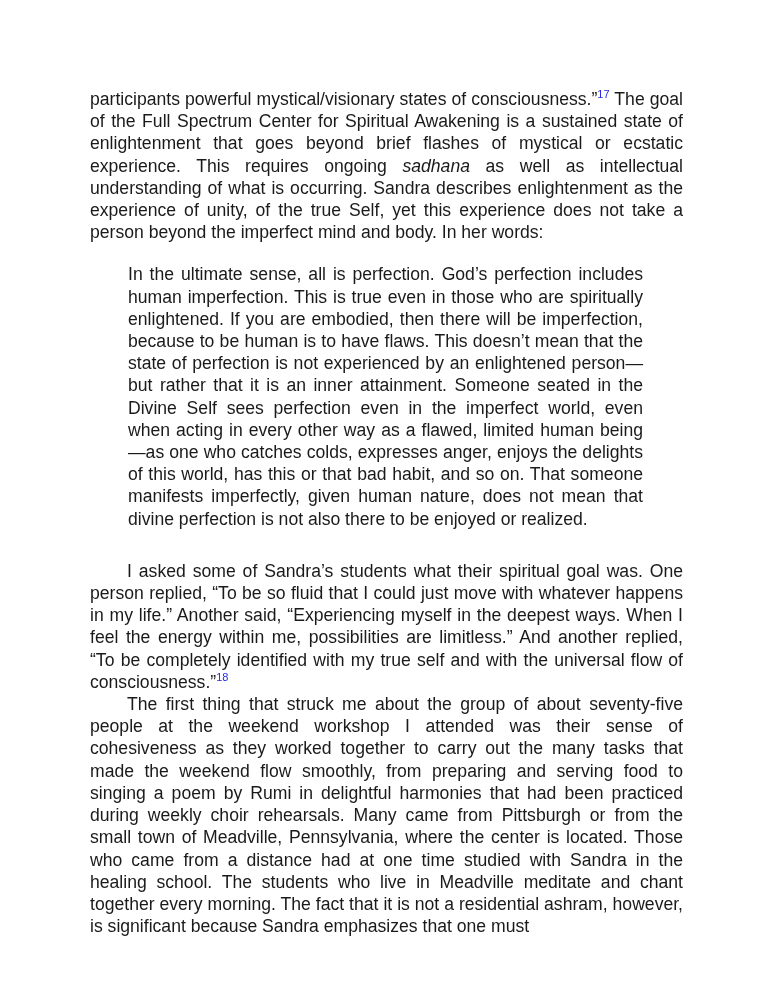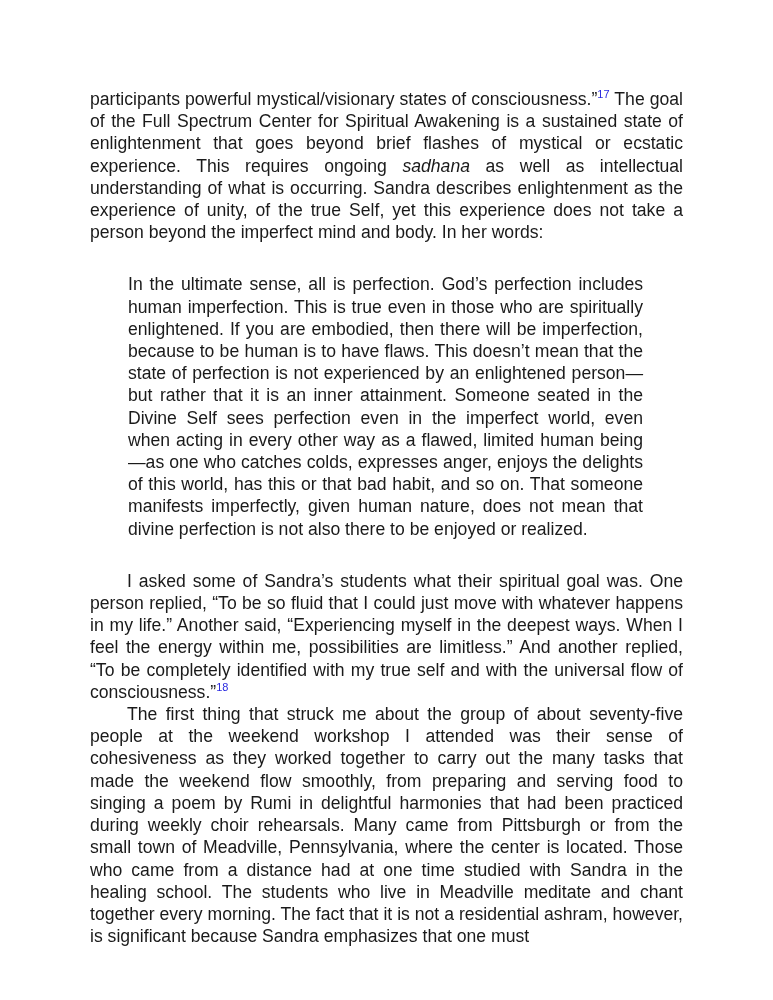--- a/index.html
+++ b/index.html
@@ -11,21 +11,21 @@
       width: 593px;
       font-family: Liberation Sans, sans-serif;
       font-size: 17.6px;
       line-height: 22.2px;
       color: #1a1a1a;
       text-align: justify;
     }
     p { margin: 0; }
     .indent { text-indent: 37px; }
     .block {
-      margin: 30px 40px 30px 38px;
+      margin: 20px 40px 30px 38px;
       text-align: justify;
     }
     .fn {
       color: #2a2ae0;
       font-size: 11px;
       vertical-align: super;
       line-height: 0;
     }
     em { font-style: italic; }
   </style>

